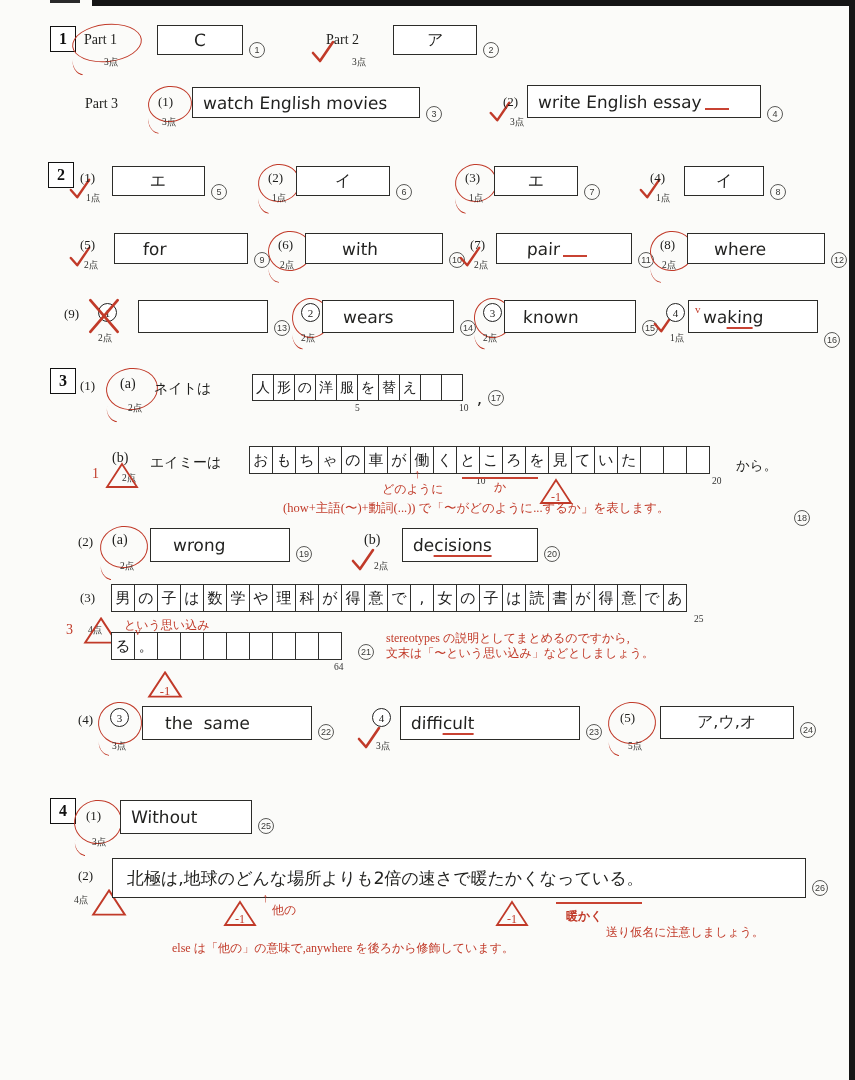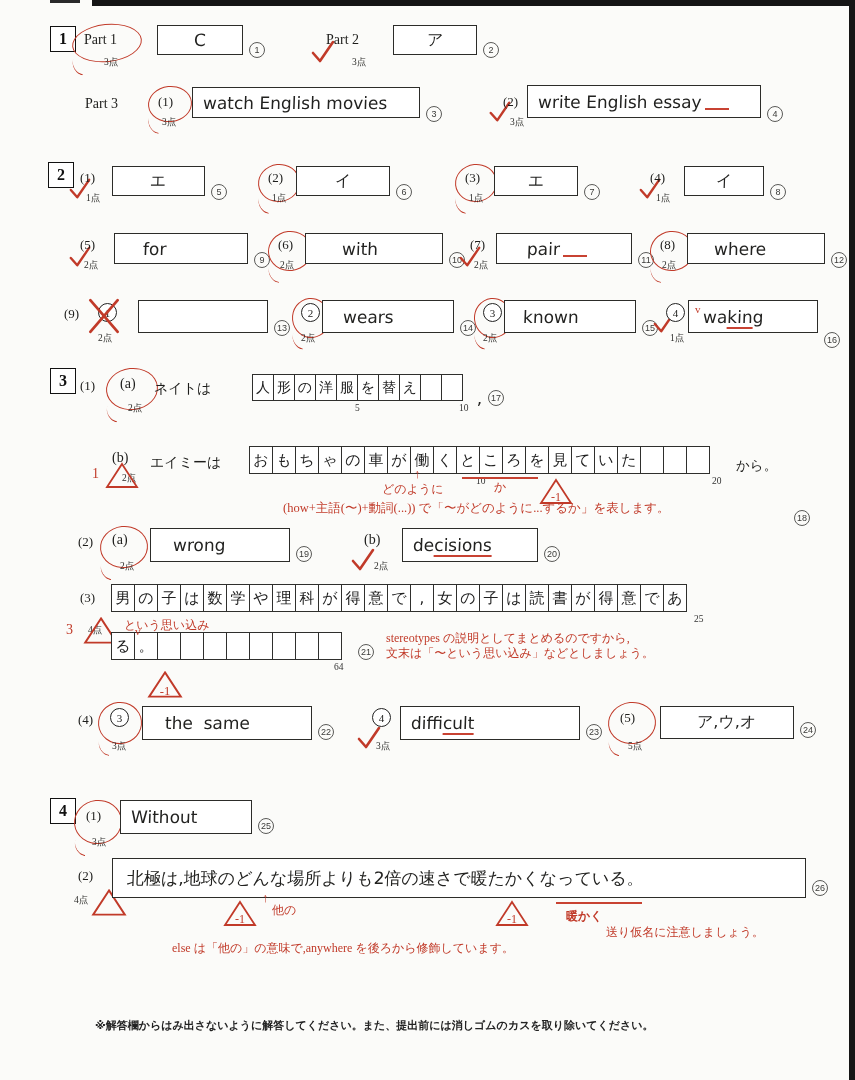--- a/index.html
+++ b/index.html
@@ -418,14 +418,13 @@
 
   <div class="rline" style="left:556px;top:902px;width:86px;"></div>
   <svg class="tri abs" style="left:494px;top:898px;" width="36" height="30" viewBox="0 0 36 30">
       <polygon points="18,4 33,27 3,27"></polygon>
       <text x="18" y="25" text-anchor="middle">-1</text>
     </svg>
   <span class="rnote" style="left:566px;top:908px;font-weight:bold;">暖かく</span>
   <span class="rnote" style="left:574px;top:924px;margin-left:32px;">送り仮名に注意しましょう。</span>
   <span class="rnote" style="left:172px;top:940px;">else は「他の」の意味で,anywhere を後ろから修飾しています。</span>
 
-  <span class="footer" style="left:95px;top:1018px;">※解答欄からはみ出さないように解答してください。また、提出前には消しゴムのカスを取り除いてください。</span>
 </div>
 
 </body></html>

